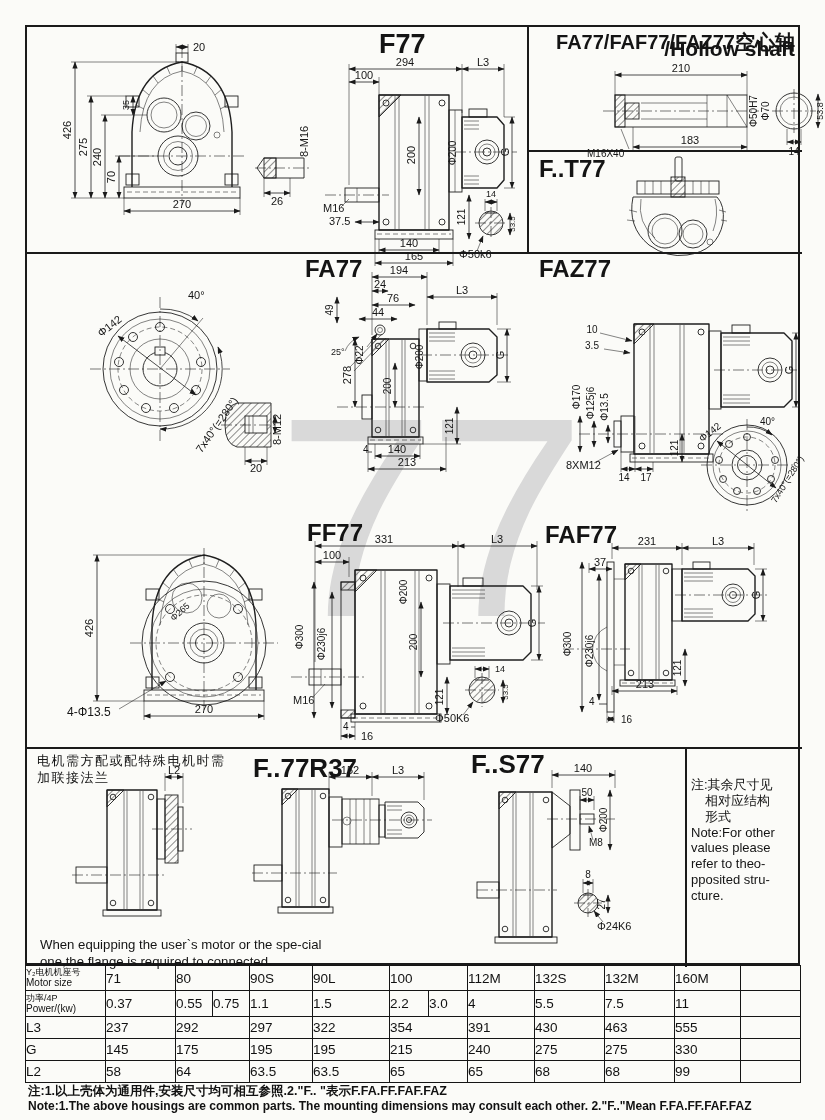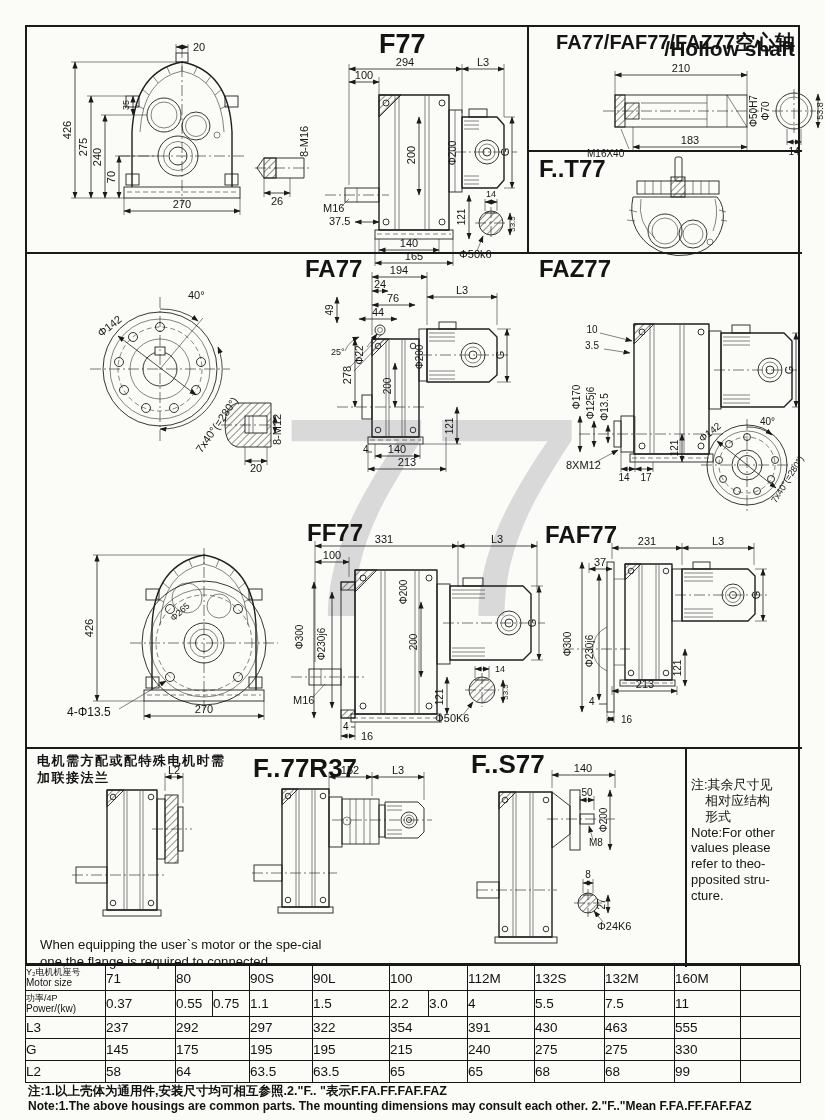--- a/index.html
+++ b/index.html
@@ -23,21 +23,21 @@
 .ht{fill:url(#hatch);stroke:#1f1f1f;stroke-width:0.9}
 .tbl{position:absolute;left:25px;top:965px;width:775px;border-collapse:collapse;z-index:3;table-layout:fixed}
 .tbl td{border:1.6px solid #151515;vertical-align:middle;font-size:13.5px;color:#111;height:22px;padding:0}
 .tbl .lab{font-size:9px;line-height:1.15}
 .tbl .lab .en{font-size:10px}
 .tbl tr.r1 td{height:25px}
 .tbl tr.r2 td{height:26px}
 .fnote{position:absolute;left:28px;z-index:3;font-weight:bold;color:#111;white-space:nowrap}
 .note-cell{font-size:13px;line-height:1.22;font-weight:normal}
 .note-cell .ind{padding-left:14px}
-.cnsmall{font-size:13px;letter-spacing:1.5px;line-height:1.3;font-weight:bold}
+.cnsmall{font-size:13px;letter-spacing:1.5px;line-height:1.3;font-weight:normal}
 .ensmall{font-size:13.2px;font-weight:normal;line-height:1.25}
 </style>
 </head>
 <body>
 
 <div class="page">
 <div class="frame">
 
   <svg width="0" height="0" style="position:absolute">
     <defs>

